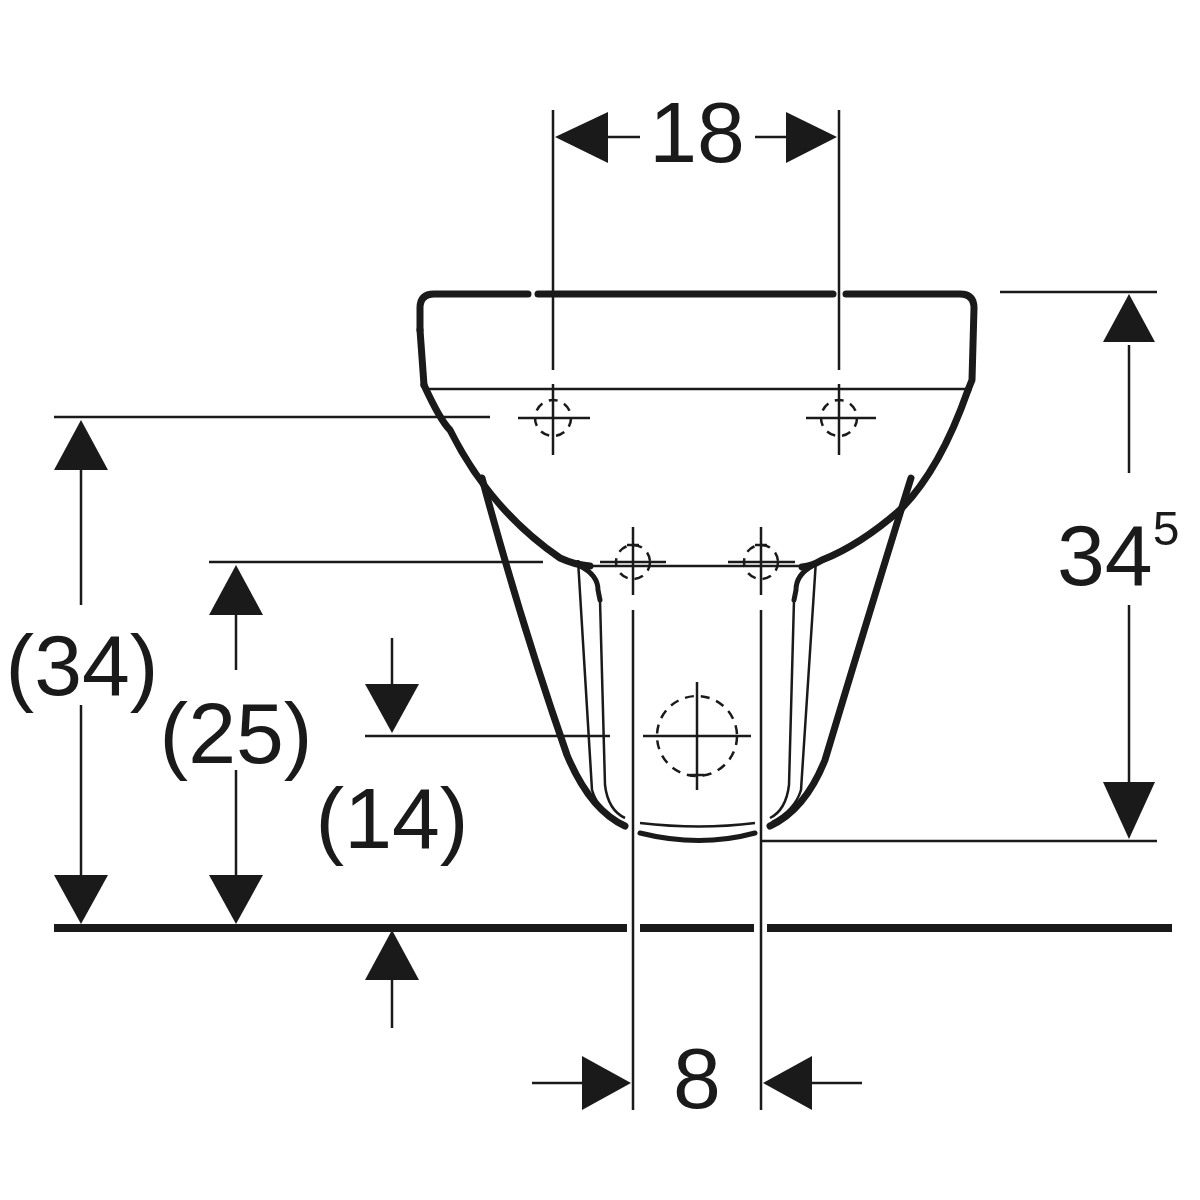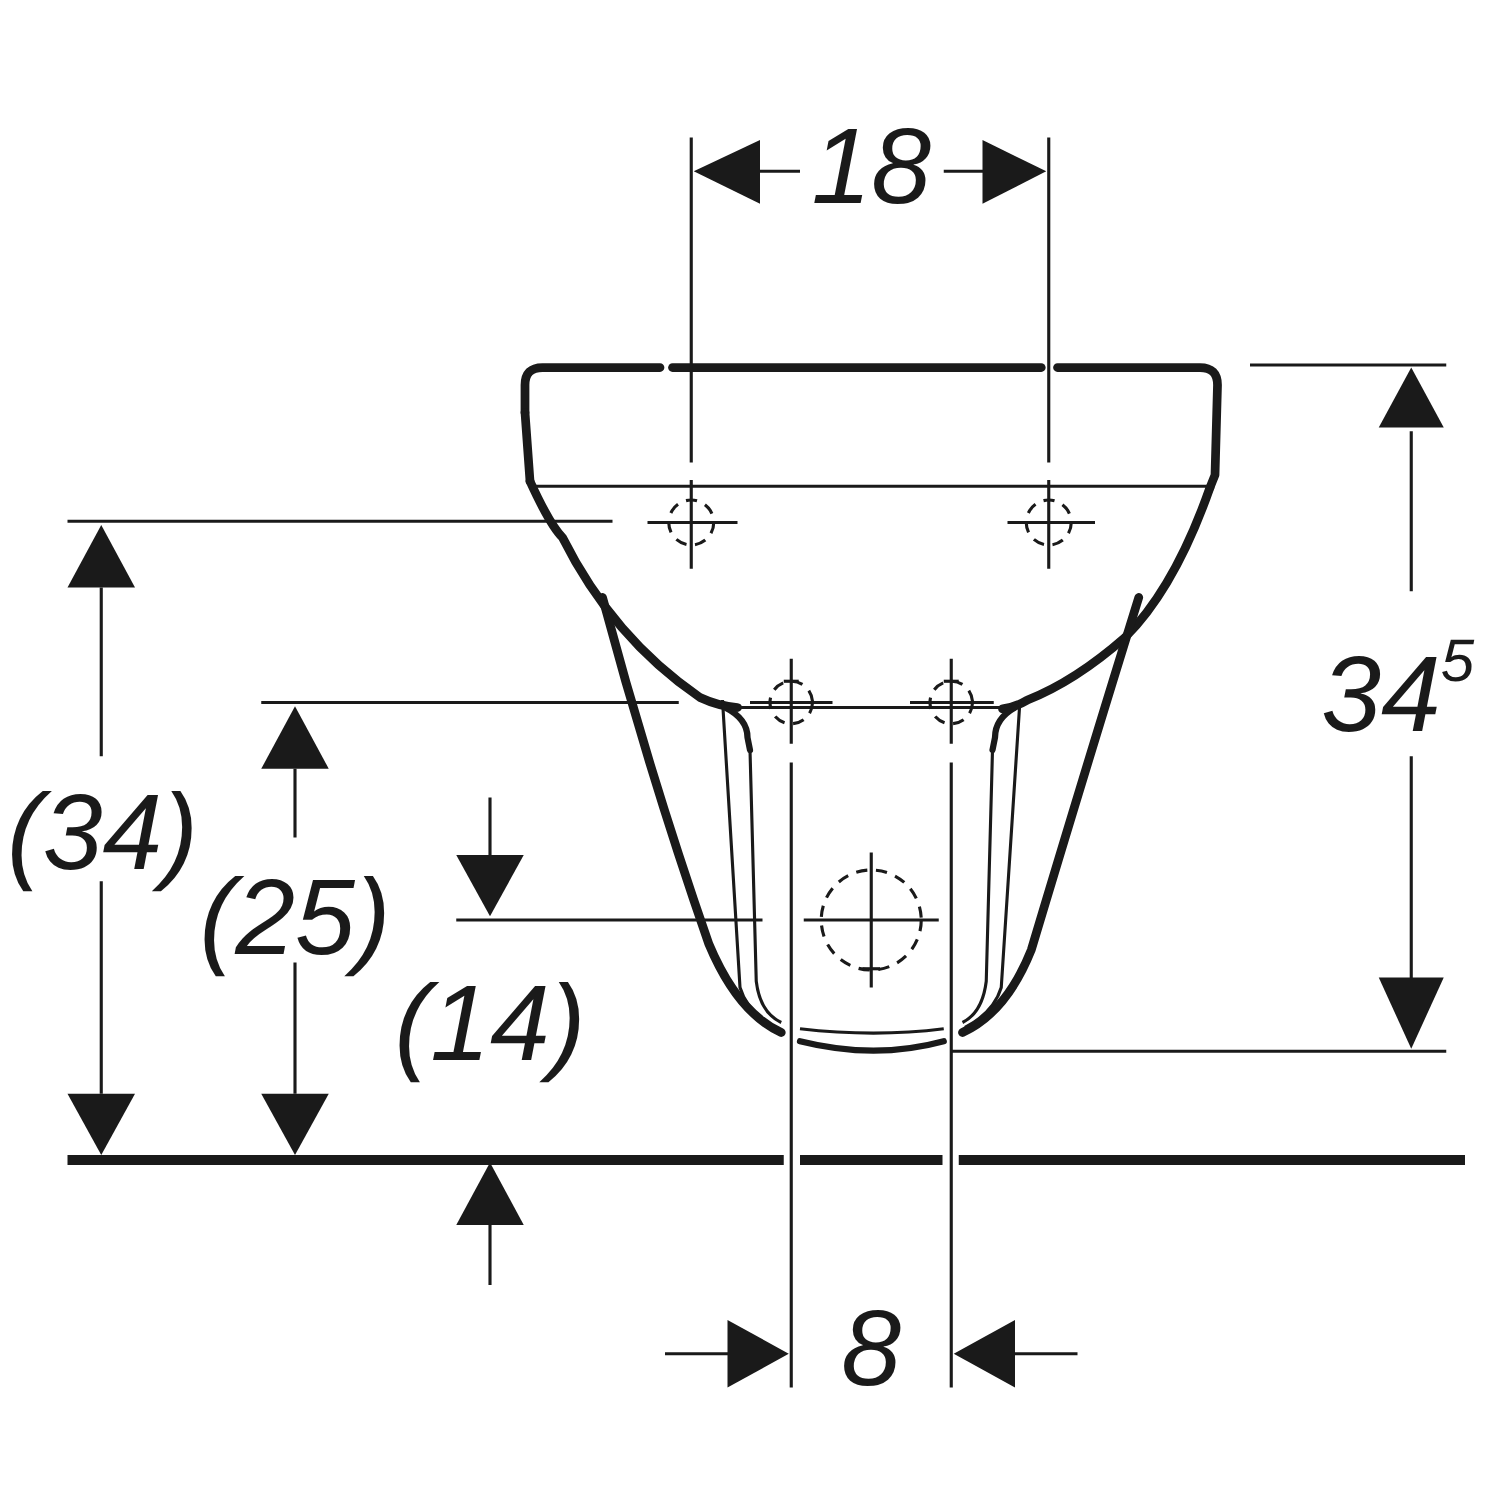--- a/index.html
+++ b/index.html
@@ -1,17 +1,17 @@
 <!DOCTYPE html>
 <html><head>
 <meta charset="utf-8">
 <style>
   html, body { margin: 0; padding: 0; background: #ffffff; }
   body { width: 1200px; height: 1200px; overflow: hidden; }
-  #diagram { position: absolute; left: 0; top: 0; width: 1200px; height: 1200px; font-style: italic; }
+  #diagram { position: absolute; left: 0; top: 0; width: 1200px; height: 1200px; }
   svg text { font-family: "Liberation Sans", "DejaVu Sans", sans-serif; fill: #1a1a1a; }
   .thick { stroke: #1a1a1a; stroke-width: 7; fill: none; stroke-linecap: round; stroke-linejoin: round; }
   .med { stroke: #1a1a1a; stroke-width: 5; fill: none; stroke-linecap: round; }
   .thin { stroke: #1a1a1a; stroke-width: 2.5; fill: none; }
   .dim { stroke: #1a1a1a; stroke-width: 2.5; fill: none; }
   .dash { stroke: #1a1a1a; stroke-width: 2.5; fill: none; stroke-dasharray: 9 7; }
   .arrow { fill: #1a1a1a; stroke: none; }
   .floor { stroke: #1a1a1a; stroke-width: 8; fill: none; }
 </style>
 </head>

